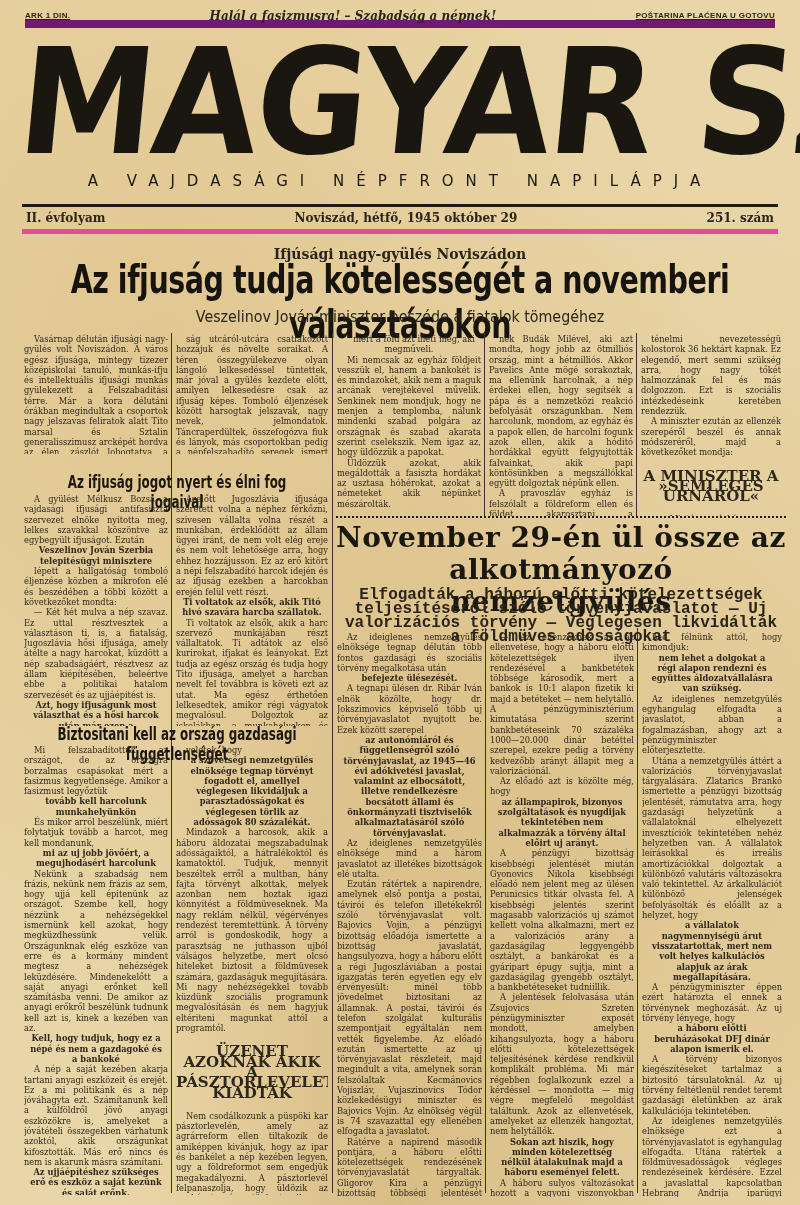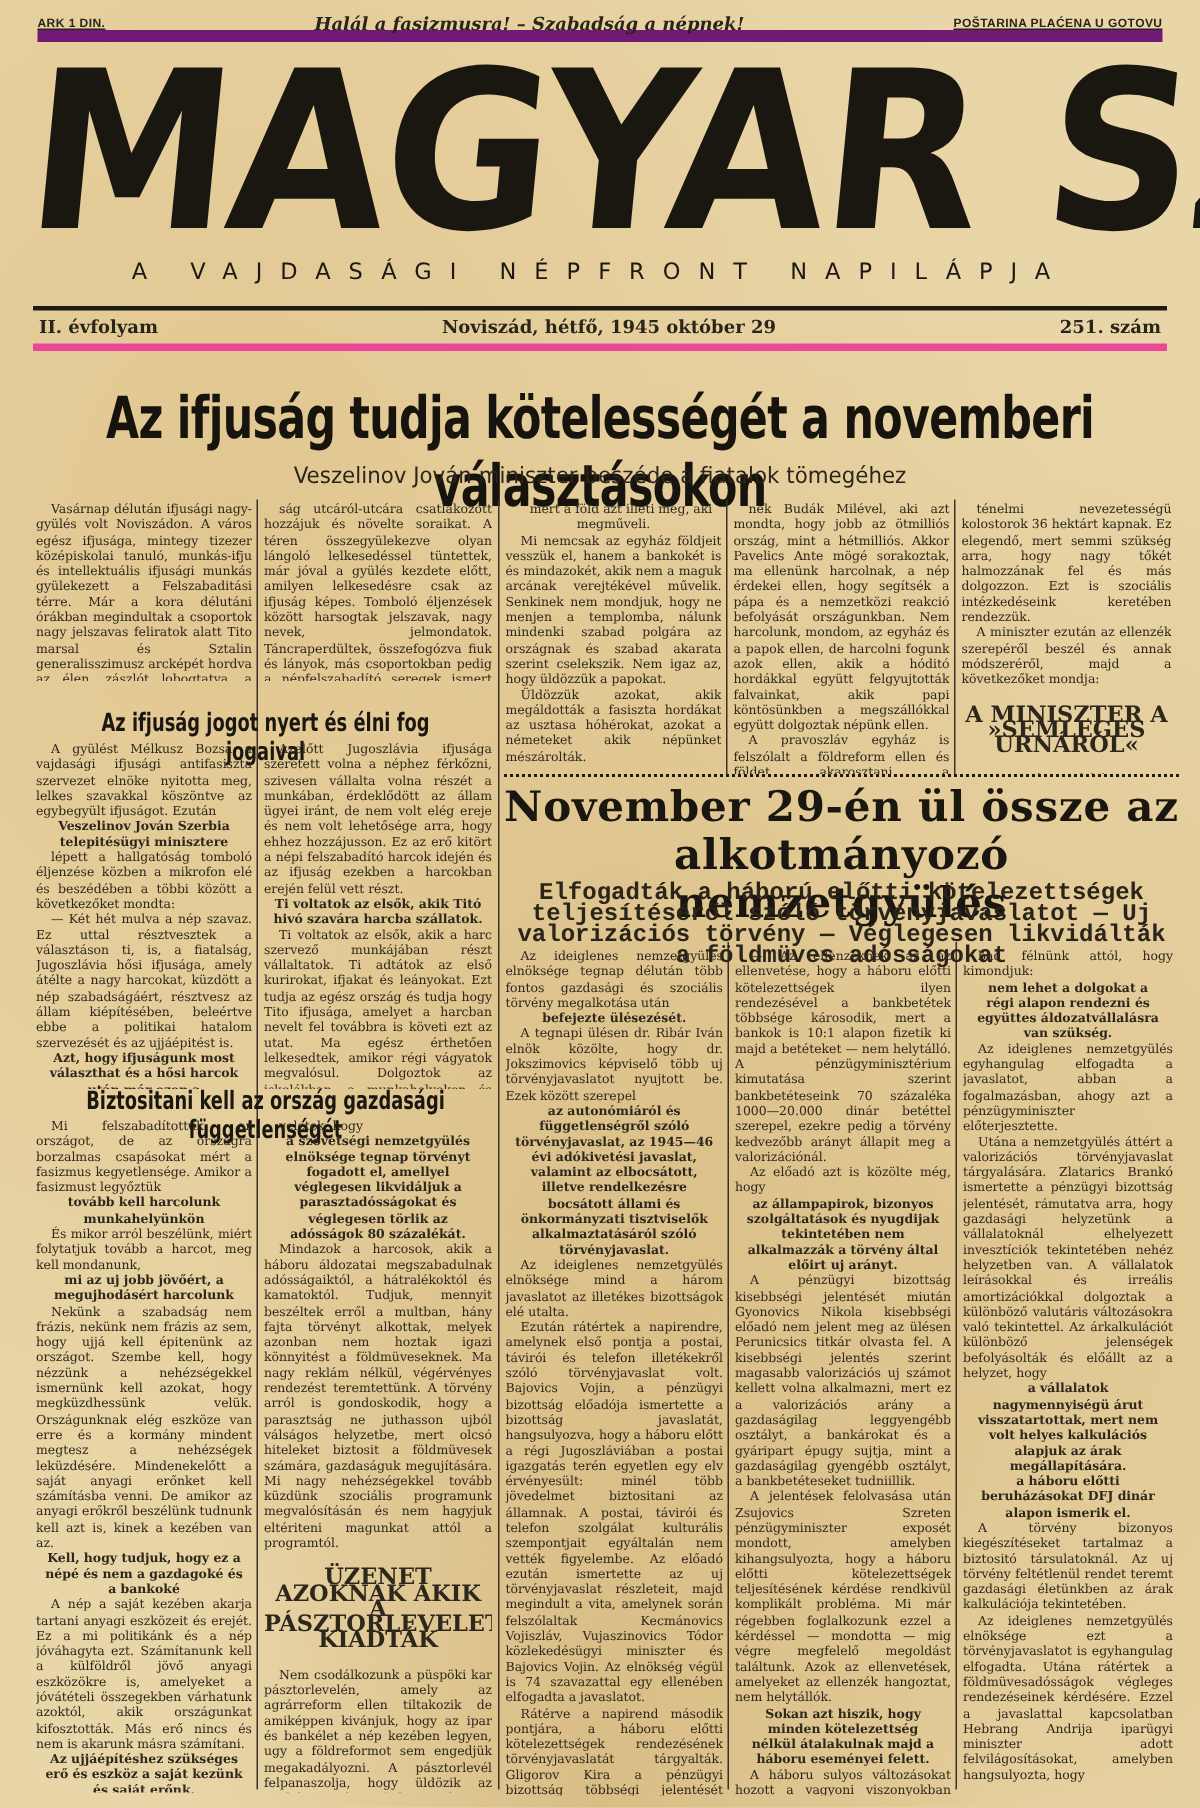--- a/index.html
+++ b/index.html
@@ -60,20 +60,21 @@
     <div class="logo">MAGYAR SZÓ</div>
   </div>
   <div class="subtitle">A VAJDASÁGI NÉPFRONT NAPILÁPJA</div>
 
   <div class="dateline">
     <span>II. évfolyam</span>
     <span>Noviszád, hétfő, 1945 október 29</span>
     <span>251. szám</span>
   </div>
 
+  <div class="kicker">Ifjúsági nagy-gyülés Noviszádon</div>
   <div class="main-head">Az ifjuság tudja kötelességét a novemberi választásokon</div>
   <div class="subhead">Veszelinov Jován miniszter beszéde a fiatalok tömegéhez</div>
 
   <div class="vrule" style="left:171px; top:333px; height:860px;"></div>
   <div class="vrule" style="left:332px; top:333px; height:860px;"></div>
   <div class="vrule" style="left:484px; top:333px; height:185px;"></div>
   <div class="vrule" style="left:636px; top:333px; height:185px;"></div>
   <div class="vrule" style="left:485px; top:628px; height:565px;"></div>
   <div class="vrule" style="left:637px; top:628px; height:565px;"></div>
 
@@ -159,19 +160,20 @@
     <p class="b">Sokan azt hiszik, hogy minden kötelezettség nélkül átalakulnak majd a háboru eseményei felett.</p>
     <p>A háboru sulyos változásokat hozott a vagyoni viszonyokban nagy károkat okozott amelyeket likvidálni kell és áldozatokat kell hoznunk. Azon vagyunk, hogy a kár a kisemberre és az egész gazdasági egységre minél minimálisabb legyen. Ez a törvény bizonyos foku elégedetlenséget kelt majd azonban hangsulyozom, hogy</p>
 
   </div>
   <div class="col" style="left:642px; top:632px; width:140px; height:565px;">
     <p>bad félnünk attól, hogy kimondjuk:</p>
     <p class="b">nem lehet a dolgokat a régi alapon rendezni és együttes áldozatvállalásra van szükség.</p>
     <p>Az ideiglenes nemzetgyülés egyhangulag elfogadta a javaslatot, abban a fogalmazásban, ahogy azt a pénzügyminiszter előterjesztette.</p>
     <p>Utána a nemzetgyülés áttért a valorizációs törvényjavaslat tárgyalására. Zlatarics Brankó ismertette a pénzügyi bizottság jelentését, rámutatva arra, hogy gazdasági helyzetünk a vállalatoknál elhelyezett invesztíciók tekintetében nehéz helyzetben van. A vállalatok leírásokkal és irreális amortizációkkal dolgoztak a különböző valutáris változásokra való tekintettel. Az árkalkulációt különböző jelenségek befolyásolták és előállt az a helyzet, hogy</p>
     <p class="b">a vállalatok nagymennyiségü árut visszatartottak, mert nem volt helyes kalkulációs alapjuk az árak megállapítására.</p>
+    <p>A pénzügyminiszter éppen ezért határozta el ennek a törvénynek meghozását. Az uj törvény lényege, hogy</p>
     <p class="b">a háboru előtti beruházásokat DFJ dinár alapon ismerik el.</p>
     <p>A törvény bizonyos kiegészítéseket tartalmaz a biztositó társulatoknál. Az uj törvény feltétlenül rendet teremt gazdasági életünkben az árak kalkulációja tekintetében.</p>
     <p>Az ideiglenes nemzetgyülés elnöksége ezt a törvényjavaslatot is egyhangulag elfogadta. Utána rátértek a földmüvesadósságok végleges rendezéseinek kérdésére. Ezzel a javaslattal kapcsolatban Hebrang Andrija iparügyi miniszter adott felvilágosításokat, amelyben hangsulyozta, hogy</p>
 
   </div>
 
 </div>
 
 </body></html>

